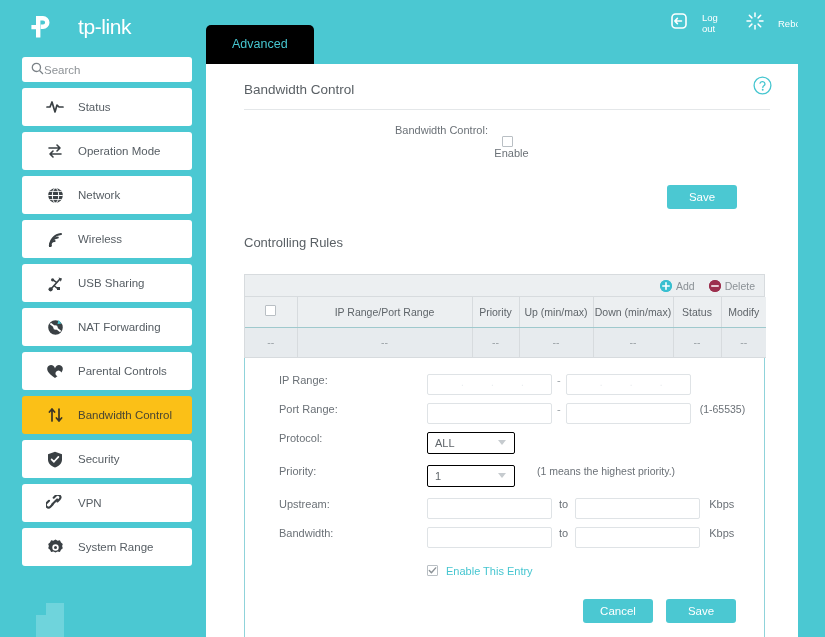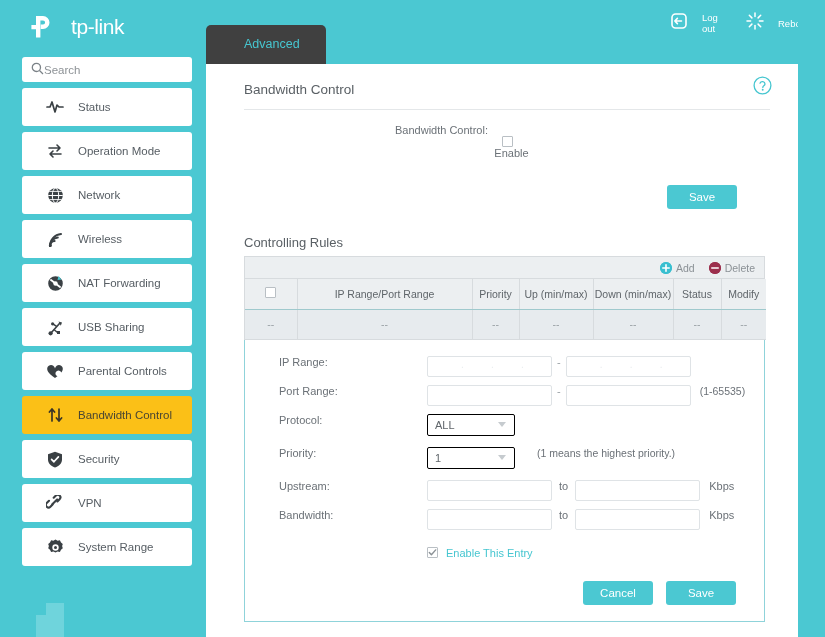--- a/index.html
+++ b/index.html
@@ -28,21 +28,21 @@
     background: #4bc8d2;
     overflow: hidden;
   }
 
   .logo {
     position: absolute;
     left: 26px; top: 10px;
     height: 34px;
     display: flex;
     align-items: center;
-    gap: 15px;
+    gap: 22px;
   }
   .logo-mark { width: 30px; height: 30px; }
   .logo-text {
     color: #ffffff;
     font-size: 21px;
     letter-spacing: -0.4px;
     font-weight: 400;
     line-height: 1;
     padding-bottom: 2px;
   }
@@ -147,23 +147,23 @@
   
   .tabbar {
     position: absolute;
     left: 206px; top: 20px;
     height: 44px;
     display: flex;
     align-items: flex-end;
   }
   .tab {
     margin-left: 0px;
-    background: #404040;
+    background: #000000;
     border-radius: 5px 5px 0 0;
-    padding: 12px 26px 13px 38px;
+    padding: 12px 26px 13px 26px;
     font-size: 12.5px;
     color: #46c6d0;
     cursor: pointer;
   }
 
   
   .content {
     position: absolute;
     left: 206px; top: 64px;
     width: 592px;
@@ -235,21 +235,21 @@
     display: flex;
     justify-content: flex-end;
     padding-right: 33px;
     margin-top: 26px;
   }
 
   .section-title2 {
     font-size: 13px;
     color: #5a6065;
     margin-top: 26px;
-    padding-bottom: 6px;
+    padding-bottom: 24px;
   }
 
   
   .table-wrap {
     border: 1px solid #d7dbde;
     border-bottom: none;
     width: 521px;
   }
   .table-toolbar {
     height: 22px;
@@ -482,42 +482,42 @@
             </g>
             <circle cx="3.4" cy="14.6" r="1.5" fill="#3a4044"></circle>
           </svg>
         </span>
         <span class="menu-label">Wireless</span>
       </div>
 
       <div class="menu-item">
         <span class="menu-icon">
           <svg width="17" height="17" viewBox="0 0 17 17">
-            <path d="M8.5 1.2 a7.3 7.3 0 0 1 0 14.6 a7.3 7.3 0 0 1 0 -14.6 z" fill="#3a4044"></path>
-            <path d="M2 8.5 L15 8.5" stroke="#ffffff" stroke-width="1.8" transform="rotate(38 8.5 8.5)"></path>
-            <path d="M11.5 1 L14.5 4.5 L10.5 5" fill="#4bc8d2"></path>
-            <circle cx="8.5" cy="8.5" r="2.2" fill="#ffffff"></circle>
-          </svg>
-        </span>
-        <span class="menu-label">NAT Forwarding</span>
-      </div>
-
-      <div class="menu-item">
-        <span class="menu-icon">
-          <svg width="17" height="17" viewBox="0 0 17 17">
             <path d="M4 14 L12.5 4.5" stroke="#3a4044" stroke-width="1.7" stroke-linecap="round"></path>
             <circle cx="3.6" cy="14.3" r="2.1" fill="#3a4044"></circle>
             <path d="M11.5 2.5 L15 3.5 L13.8 6.8 Z" fill="#3a4044"></path>
             <path d="M7.5 11 L10.5 13.5" stroke="#3a4044" stroke-width="1.5" stroke-linecap="round"></path>
             <rect x="10" y="12" width="3" height="3" fill="#3a4044"></rect>
             <path d="M9.2 7.2 L6.2 5.2" stroke="#3a4044" stroke-width="1.5" stroke-linecap="round"></path>
             <circle cx="5.6" cy="4.8" r="1.6" fill="#3a4044"></circle>
           </svg>
         </span>
         <span class="menu-label">USB Sharing</span>
+      </div>
+
+      <div class="menu-item">
+        <span class="menu-icon">
+          <svg width="17" height="17" viewBox="0 0 17 17">
+            <path d="M8.5 1.2 a7.3 7.3 0 0 1 0 14.6 a7.3 7.3 0 0 1 0 -14.6 z" fill="#3a4044"></path>
+            <path d="M2 8.5 L15 8.5" stroke="#ffffff" stroke-width="1.8" transform="rotate(38 8.5 8.5)"></path>
+            <path d="M11.5 1 L14.5 4.5 L10.5 5" fill="#4bc8d2"></path>
+            <circle cx="8.5" cy="8.5" r="2.2" fill="#ffffff"></circle>
+          </svg>
+        </span>
+        <span class="menu-label">NAT Forwarding</span>
       </div>
 
       <div class="menu-item">
         <span class="menu-icon">
           <svg width="18" height="16" viewBox="0 0 18 16">
             <path d="M9 15 C2 10.5 0.6 7.2 1.4 4.6 C2.2 2 5.5 1 7.3 2.8 C8.2 3.7 8.8 4.6 9 5.4 C9.2 4.6 9.8 3.7 10.7 2.8 C12.5 1 15.8 2 16.6 4.6 C17.4 7.2 16 10.5 9 15 Z" fill="#3a4044"></path>
             <path d="M12.5 7.5 a3 3 0 1 1 -0.01 0" fill="#ffffff"></path>
           </svg>
         </span>
         <span class="menu-label">Parental Controls</span>

